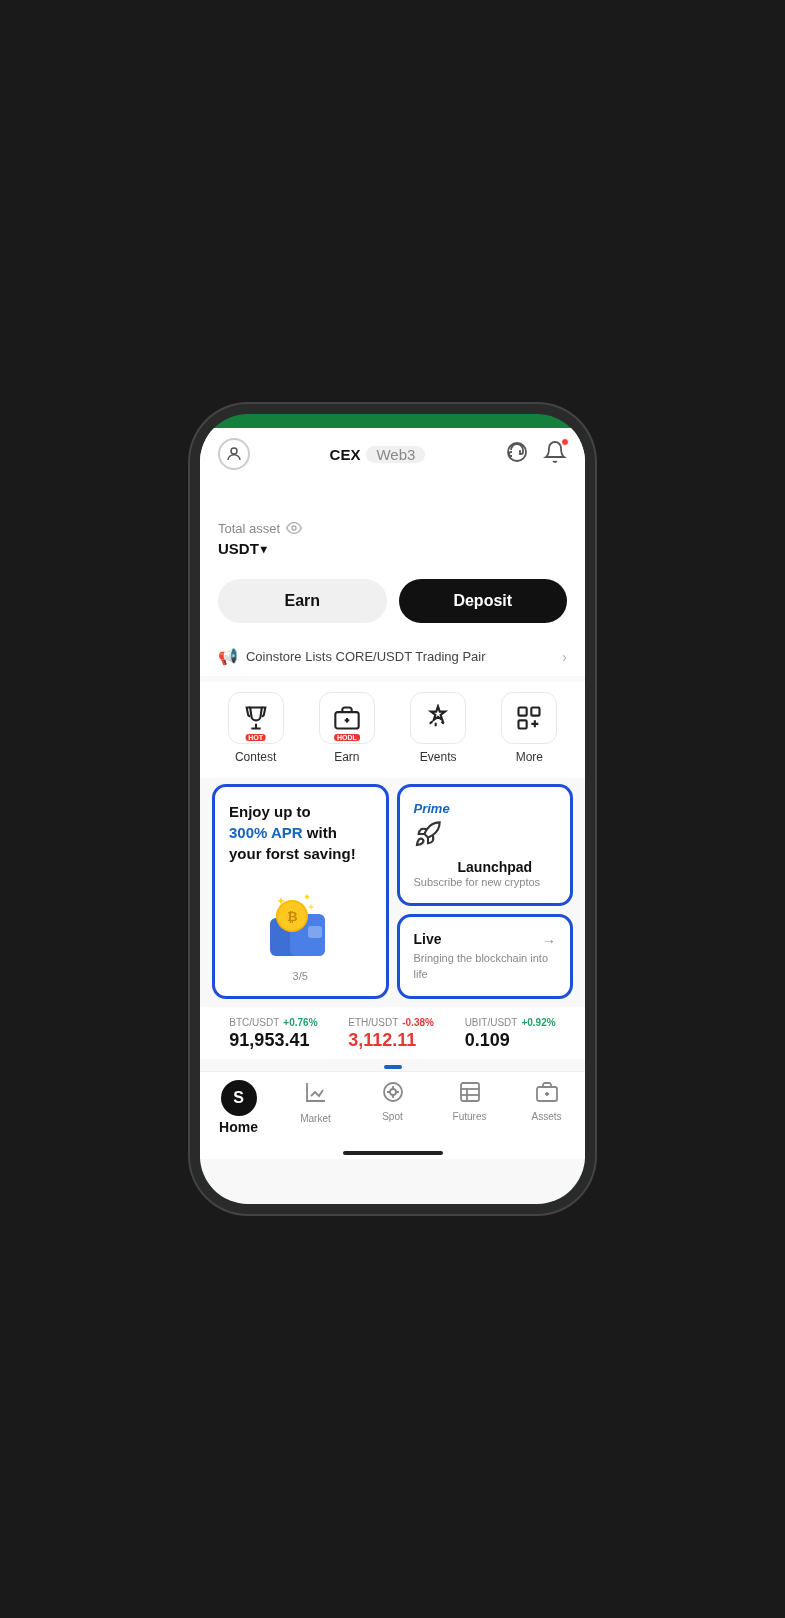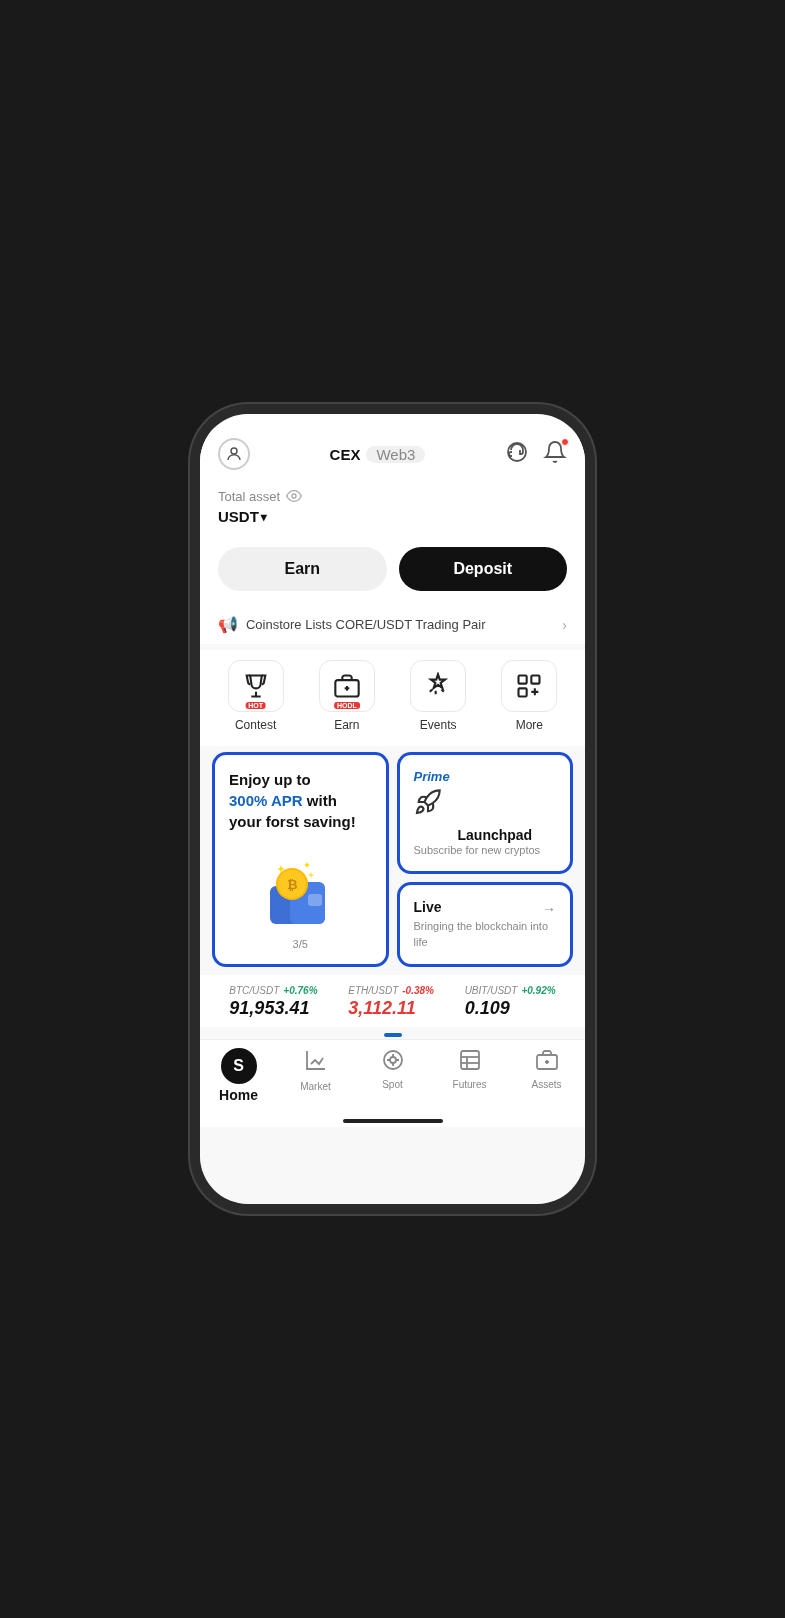--- a/index.html
+++ b/index.html
@@ -7,27 +7,28 @@
       background: #1a1a1a;
       display: flex;
       justify-content: center;
       align-items: center;
       min-height: 100vh;
       font-family: -apple-system, BlinkMacSystemFont, 'Segoe UI', sans-serif;
     }
     .phone-frame {
       width: 385px;
       height: 790px;
-      background: #737373;
+      background: #15803d;
       border-radius: 48px;
       box-shadow: 0 0 0 10px #2a2a2a, 0 0 0 12px #444;
       overflow: hidden;
       position: relative;
       display: flex;
       flex-direction: column;
+      align-items: flex-end;
     }
     .status-bar {
       height: 14px;
       background: #fff;
       flex-shrink: 0;
     }
     .app-content {
       flex: 1;
       overflow-y: auto;
       overflow-x: hidden;
@@ -88,20 +89,21 @@
       padding: 10px 18px 14px;
       flex-shrink: 0;
     }
     .total-asset-label {
       display: flex;
       align-items: center;
       gap: 6px;
       font-size: 13px;
       color: #888;
       margin-bottom: 4px;
+      margin-top: 32px;
     }
     .asset-amount-row {
       display: flex;
       align-items: baseline;
       gap: 6px;
     }
     .asset-amount {
       font-size: 32px;
       font-weight: 800;
       color: #111;
@@ -281,21 +283,20 @@
     .live-sub { font-size: 11px; color: #888; line-height: 1.4; }
 
     
     .ticker-bar {
       background: #fff;
       padding: 10px 14px 8px;
       display: flex;
       justify-content: space-around;
       flex-shrink: 0;
       margin-bottom: 0;
-      font-style: italic;
     }
     .ticker-item { display: flex; flex-direction: column; gap: 2px; }
     .ticker-pair { font-size: 10px; color: #888; }
     .ticker-pct-green { font-size: 10px; color: #22a06b; font-weight: 600; }
     .ticker-pct-red { font-size: 10px; color: #e53935; font-weight: 600; }
     .ticker-price { font-size: 18px; font-weight: 700; color: #111; }
     .ticker-price-red { font-size: 18px; font-weight: 700; color: #e53935; }
     .ticker-dot-row {
       display: flex;
       justify-content: center;

